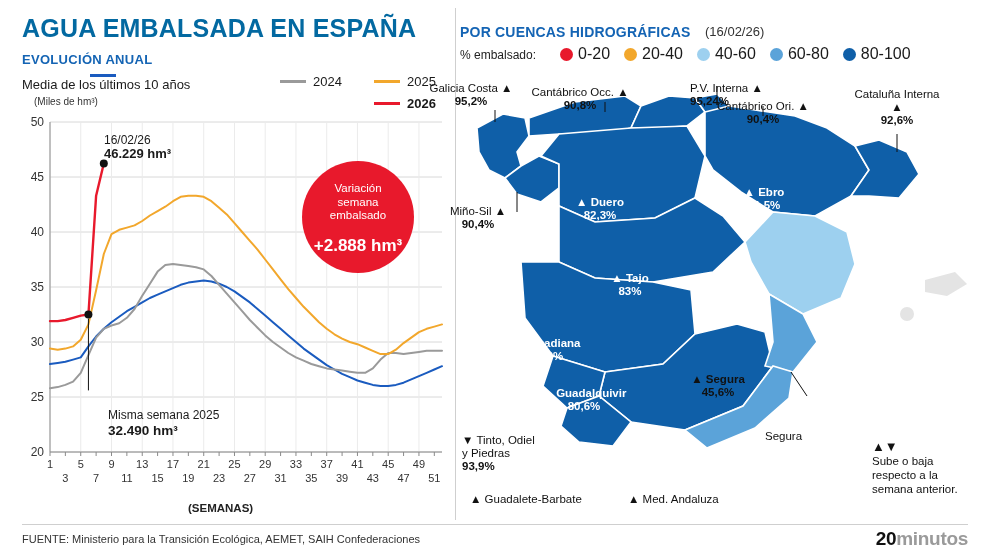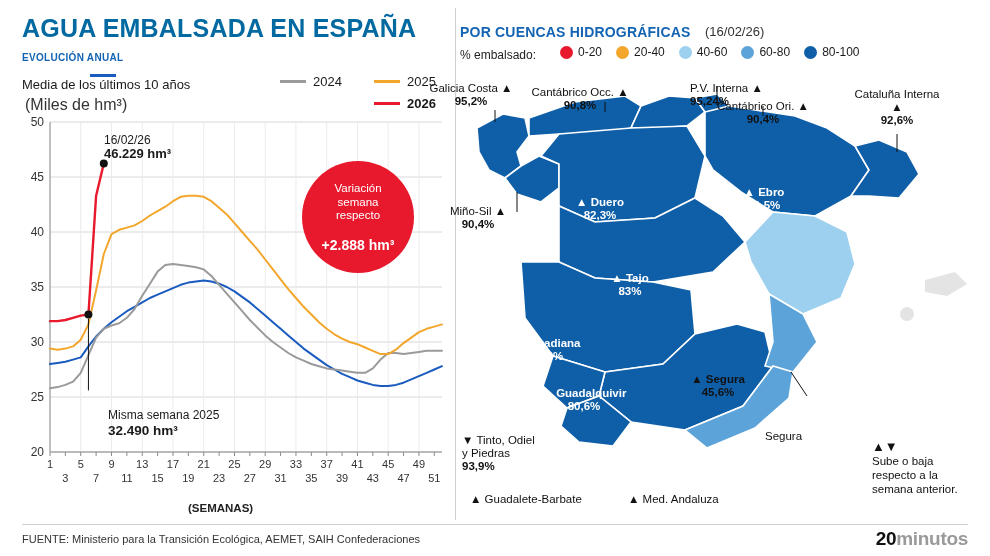--- a/index.html
+++ b/index.html
@@ -14,68 +14,68 @@
   .wrap{position:relative;width:990px;height:556px;}
 
   
   .title{
     position:absolute;left:22px;top:14px;
     font-size:25px;font-weight:bold;letter-spacing:.2px;
     color:#0369a1;
   }
   .subtitle{
     position:absolute;left:22px;top:52px;
-    font-size:10px;font-weight:bold;color:#1464b4;letter-spacing:.3px;
+    font-size:13px;font-weight:bold;color:#1464b4;letter-spacing:.3px;
   }
   .legend{
     position:absolute;left:22px;top:74px;width:420px;
     font-size:13px;
   }
   .legend .swatch{width:26px;height:3px;margin-right:7px;flex:0 0 auto;}
   .legend .lbl{white-space:nowrap;}
   .legend .l-media{position:absolute;left:0;top:0;display:flex;align-items:center;flex-direction:column;}
   .legend .l-2024{position:absolute;left:258px;top:0;display:flex;align-items:center;}
   .legend .l-2025{position:absolute;left:352px;top:0;display:flex;align-items:center;}
   .legend .l-2026{position:absolute;left:352px;top:22px;display:flex;align-items:center;font-weight:bold;}
-  .legend .units{position:absolute;left:3px;top:22px;font-size:16px;color:#333;}
+  .legend .units{position:absolute;left:12px;top:22px;font-size:10px;color:#333;}
 
   .chart{position:absolute;left:14px;top:112px;width:436px;height:390px;}
 
   .annot-date{
     position:absolute;left:104px;top:133px;font-size:12px;line-height:14px;
   }
   .annot-date b{font-size:13px;}
   .annot-2025{
     position:absolute;left:108px;top:408px;font-size:12px;line-height:15px;
   }
   .annot-2025 b{font-size:13.5px;}
 
   .redcircle{
     position:absolute;left:302px;top:161px;width:112px;height:112px;
     border-radius:50%;background:#e8192c;color:#fff;
     display:flex;flex-direction:column;align-items:center;justify-content:center;
     font-size:11.5px;line-height:13.5px;text-align:center;
   }
-  .redcircle .bold{font-weight:bold;font-size:14px;margin-top:16px;}
+  .redcircle .bold{font-weight:bold;font-size:17px;margin-top:16px;}
 
   .xaxis-label{
     position:absolute;left:188px;top:502px;font-size:11.5px;font-weight:bold;color:#222;
   }
 
   
   .vdiv{position:absolute;left:455px;top:8px;width:1px;height:512px;background:#cfcfcf;}
   .hdiv{position:absolute;left:22px;top:524px;width:946px;height:1px;background:#cfcfcf;}
 
   
   .r-title{
     position:absolute;left:460px;top:24px;font-size:14px;font-weight:bold;color:#1464b4;letter-spacing:.2px;
   }
   .r-date{position:absolute;left:705px;top:24px;font-size:13px;color:#333;}
   .scalelbl{position:absolute;left:460px;top:48px;font-size:12px;color:#222;}
-  .scale{position:absolute;left:560px;top:45px;display:flex;align-items:center;font-size:12px;}
+  .scale{position:absolute;left:560px;top:45px;display:flex;align-items:center;font-size:16px;}
   .scale .item{display:flex;align-items:center;margin-right:14px;}
   .scale .dot{width:13px;height:13px;border-radius:50%;margin-right:5px;}
 
   .map{position:absolute;left:455px;top:66px;width:535px;height:450px;}
 
   .mlab{position:absolute;font-size:11.5px;line-height:13px;color:#111;}
   .mlab.w{color:#fff;font-weight:bold;text-align:center;}
   .mlab b{font-weight:bold;}
   .mlab .pct{font-weight:bold;}
 
@@ -212,21 +212,21 @@
   </div>
 
   <div class="annot-2025">
     <span>Misma semana 2025</span><br>
     <b>32.490 hm³</b>
   </div>
 
   <div class="redcircle">
     <span>Variación</span>
     <span>semana</span>
-    <span>respecto</span>
+    <span>embalsado</span>
     <span class="bold">+2.888 hm³</span>
   </div>
 
   <div class="xaxis-label">(SEMANAS)</div>
 
   <div class="vdiv"></div>
   <div class="hdiv"></div>
 
   <div class="r-title">POR CUENCAS HIDROGRÁFICAS</div>
   <div class="r-date">(16/02/26)</div>

